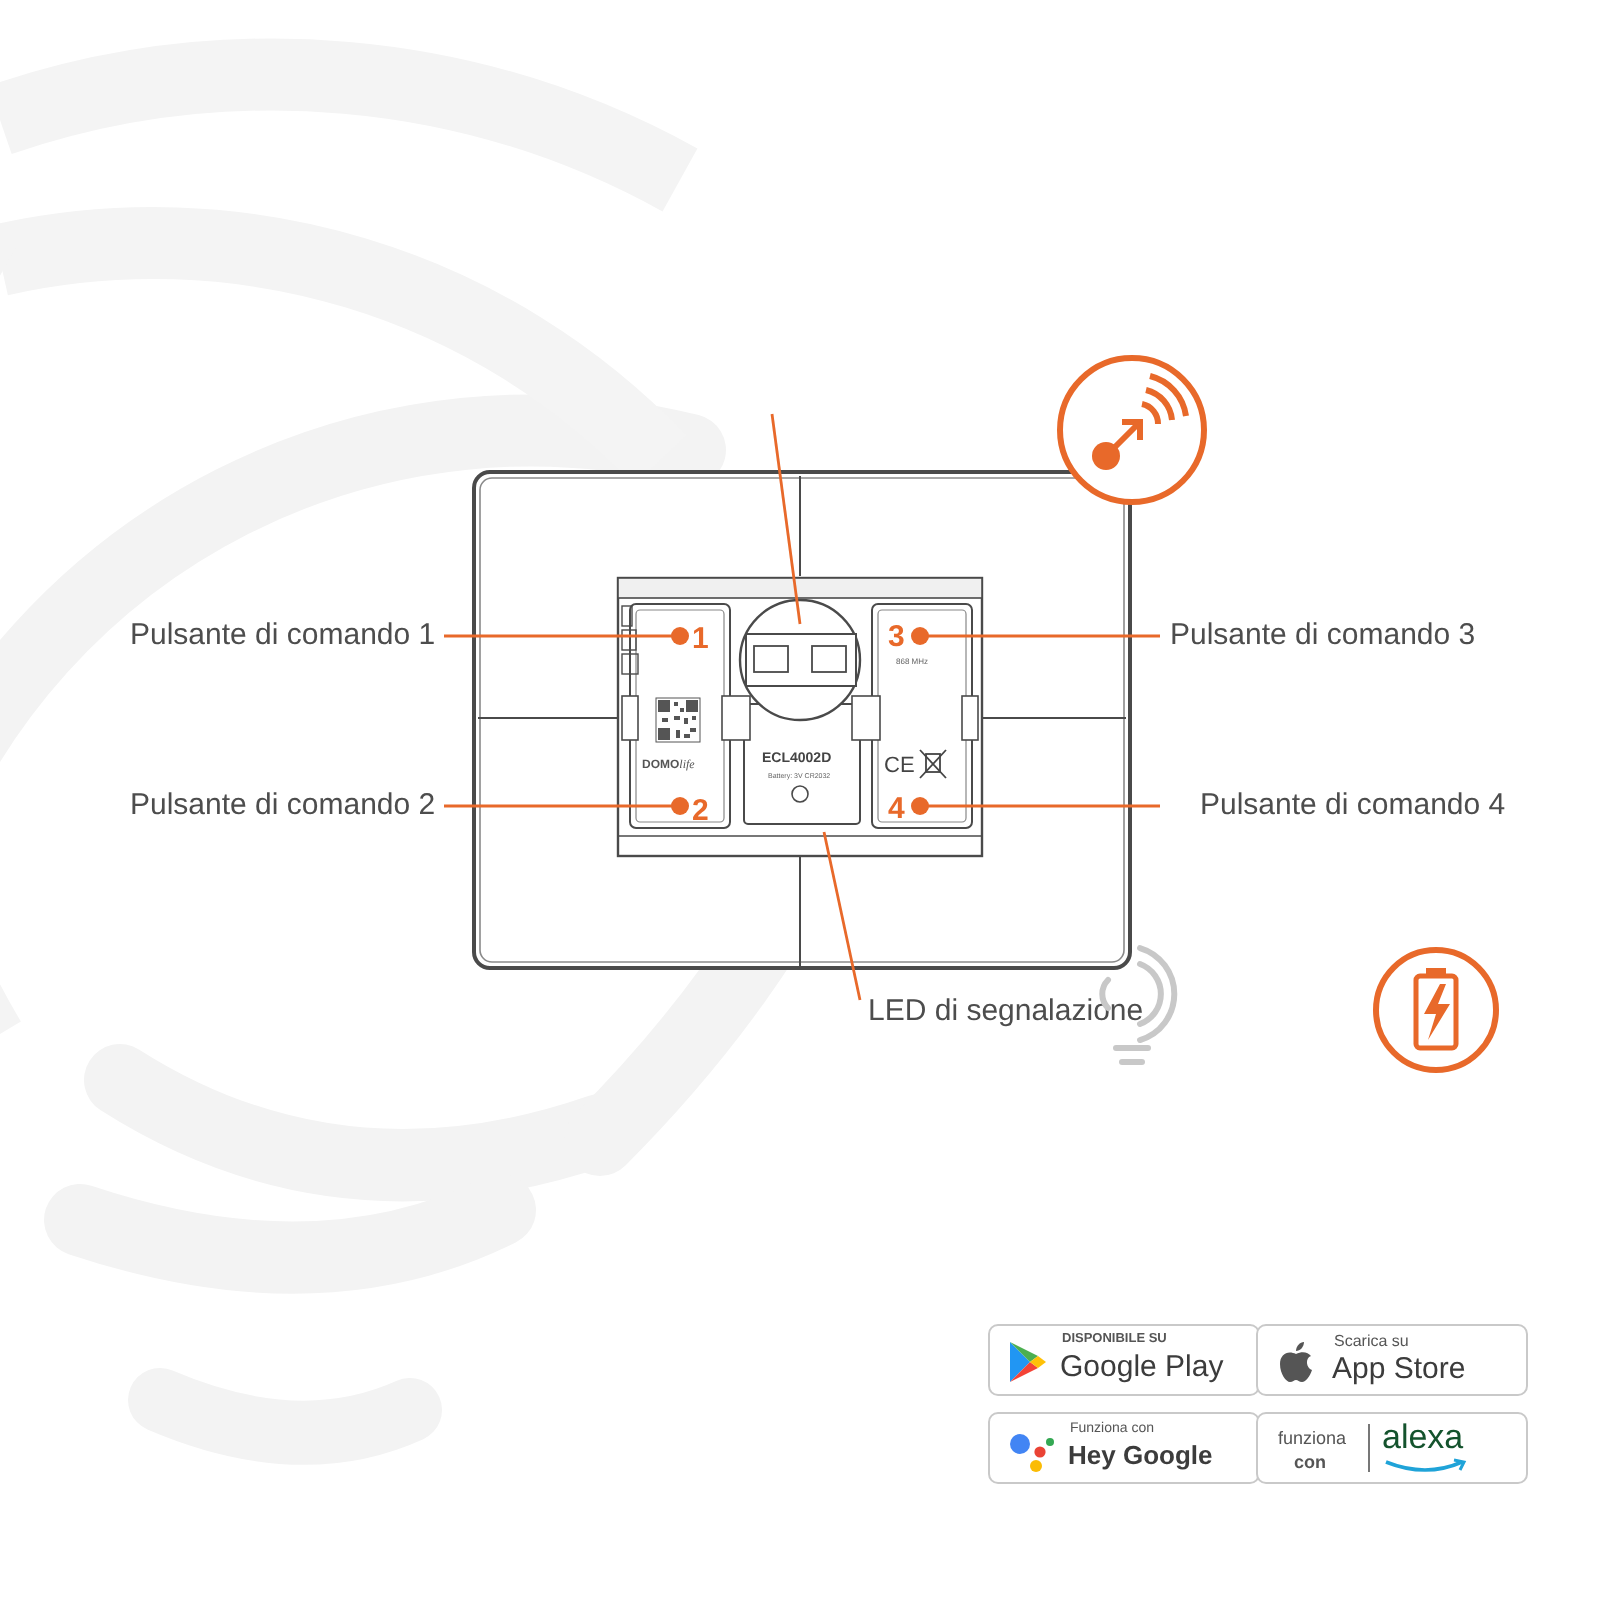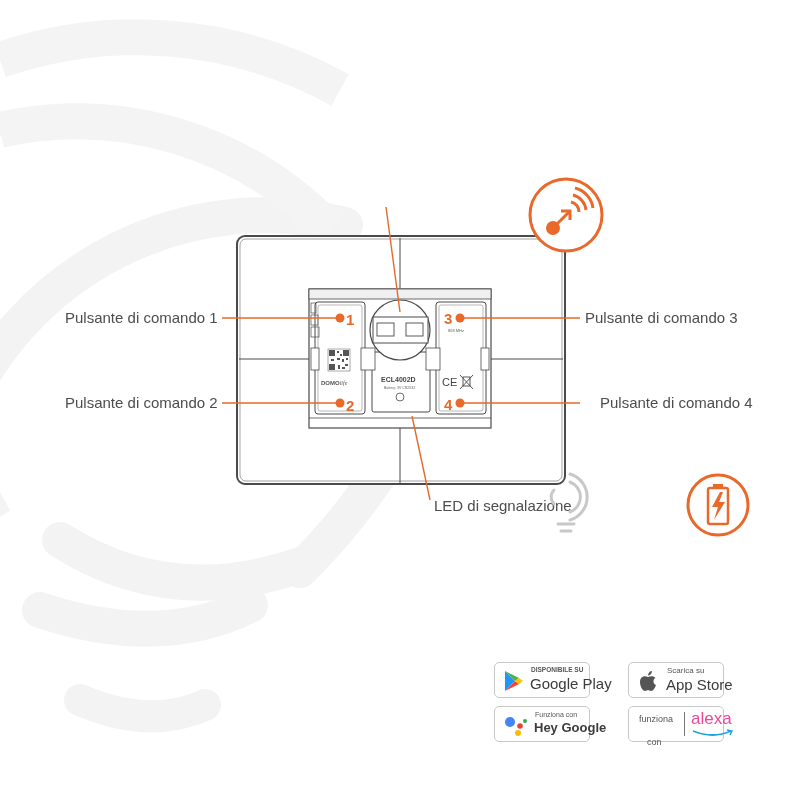--- a/index.html
+++ b/index.html
@@ -1,21 +1,21 @@
 <!DOCTYPE html>
 <html><head>
 <meta charset="utf-8">
 <style>
   html,body{margin:0;padding:0;background:#fff;}
   body{width:800px;height:800px;position:relative;overflow:hidden;font-family:"Liberation Sans",sans-serif;color:#4a4a4a;}
   .abs{position:absolute;}
   .bg-svg{position:absolute;left:0;top:0;width:800px;height:800px;}
   .label{position:absolute;font-size:15px;color:#4d4d4d;white-space:nowrap;letter-spacing:0;}
   .num{position:absolute;font-size:15px;font-weight:bold;color:#e8692a;}
-  .badge{position:absolute;width:96px;height:36px;border:1.5px solid #c9c9c9;border-radius:5px;background:#fff;box-sizing:border-box;}
+  .badge{position:absolute;width:136px;height:36px;border:1.5px solid #c9c9c9;border-radius:5px;background:#fff;box-sizing:border-box;}
   .badge .small{position:absolute;font-size:7px;color:#555;white-space:nowrap;}
   .badge .big{position:absolute;font-size:15px;color:#3c3c3c;white-space:nowrap;font-weight:normal;}
   .module-text{position:absolute;font-size:7px;font-weight:bold;color:#444;white-space:nowrap;}
   .tiny{position:absolute;font-size:3.5px;color:#666;white-space:nowrap;}
 </style>
 </head>
 <body>
 
 <svg class="bg-svg" viewBox="0 0 800 800">
   <g fill="none" stroke="#f3f3f3" stroke-linecap="round">
@@ -182,20 +182,20 @@
     <circle cx="17" cy="11" r="2.8" fill="#ea4335"></circle>
     <circle cx="15" cy="18" r="3" fill="#fbbc05"></circle>
     <circle cx="22" cy="6" r="2" fill="#34a853"></circle>
   </svg>
   <span class="small" style="left:40px;top:4px;">Funziona con</span>
   <span class="big" style="left:39px;top:13px;font-weight:bold;font-size:13px;">Hey Google</span>
 </div>
 
 <div class="badge" style="left:628px;top:706px;padding-left:38px;">
   <span class="small" style="left:10px;top:7px;font-size:9px;">funziona</span>
-  <span class="small" style="left:18px;top:30px;font-size:9px;">con</span>
+  <span class="small" style="left:18px;top:19px;font-size:9px;font-weight:bold;">con</span>
   <span class="abs" style="left:55px;top:5px;width:1px;height:24px;background:#777;"></span>
-  <span class="big" style="left:62px;top:2px;color:#ec4899;font-size:17px;">alexa</span>
+  <span class="big" style="left:62px;top:2px;color:#14532d;font-size:17px;">alexa</span>
   <svg class="abs" style="left:62px;top:22px;width:44px;height:9px;" viewBox="0 0 44 9">
     <path d="M 2 2 Q 22 10 40 2" fill="none" stroke="#1fa3d8" stroke-width="1.8"></path>
     <polyline points="36,1 41,2 39,6" fill="none" stroke="#1fa3d8" stroke-width="1.5"></polyline>
   </svg>
 </div>
 
 </body></html>

